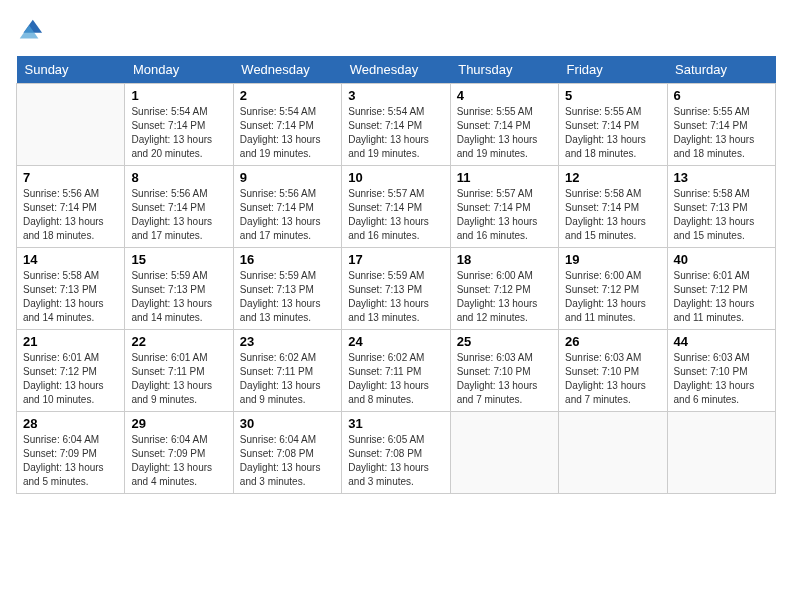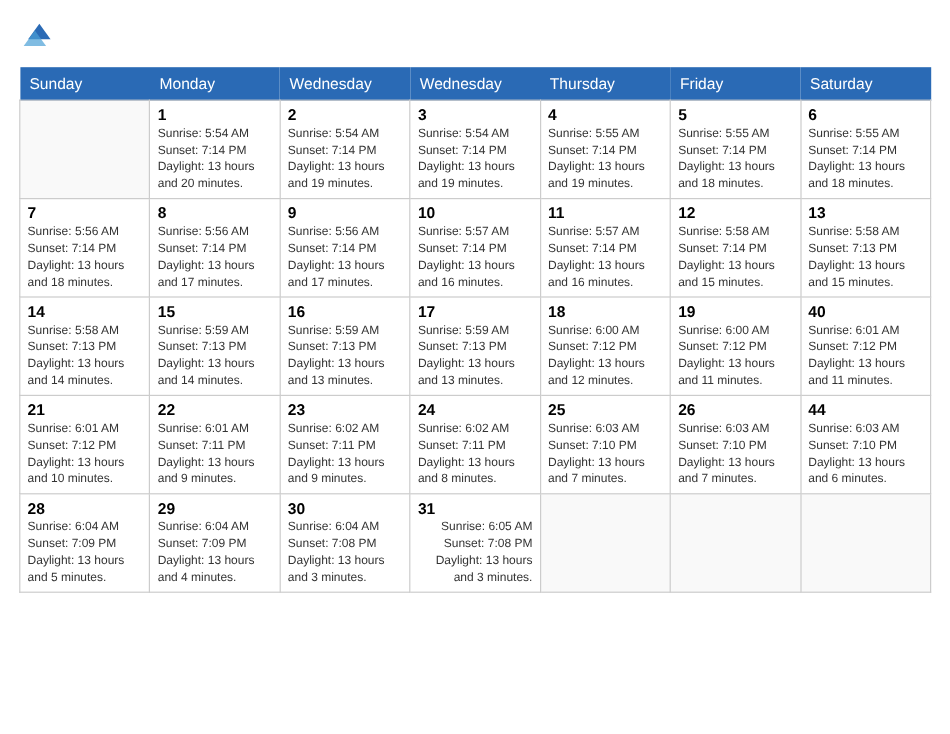--- a/index.html
+++ b/index.html
@@ -325,21 +325,21 @@
         </td>
         <td>
           <span class="day-num">30</span>
           <div class="day-info" style="white-space: pre-line;">Sunrise: 6:04 AM
 Sunset: 7:08 PM
 Daylight: 13 hours
 and 3 minutes.</div>
         </td>
         <td>
           <span class="day-num">31</span>
-          <div class="day-info" style="white-space: pre-line; text-align: right;">Sunrise: 6:05 AM
+          <div class="day-info" style="white-space: pre-line;">Sunrise: 6:05 AM
 Sunset: 7:08 PM
 Daylight: 13 hours
 and 3 minutes.</div>
         </td>
         <td class="empty-cell"></td>
         <td class="empty-cell"></td>
         <td class="empty-cell"></td>
       </tr>
     </tbody>
 </table>

